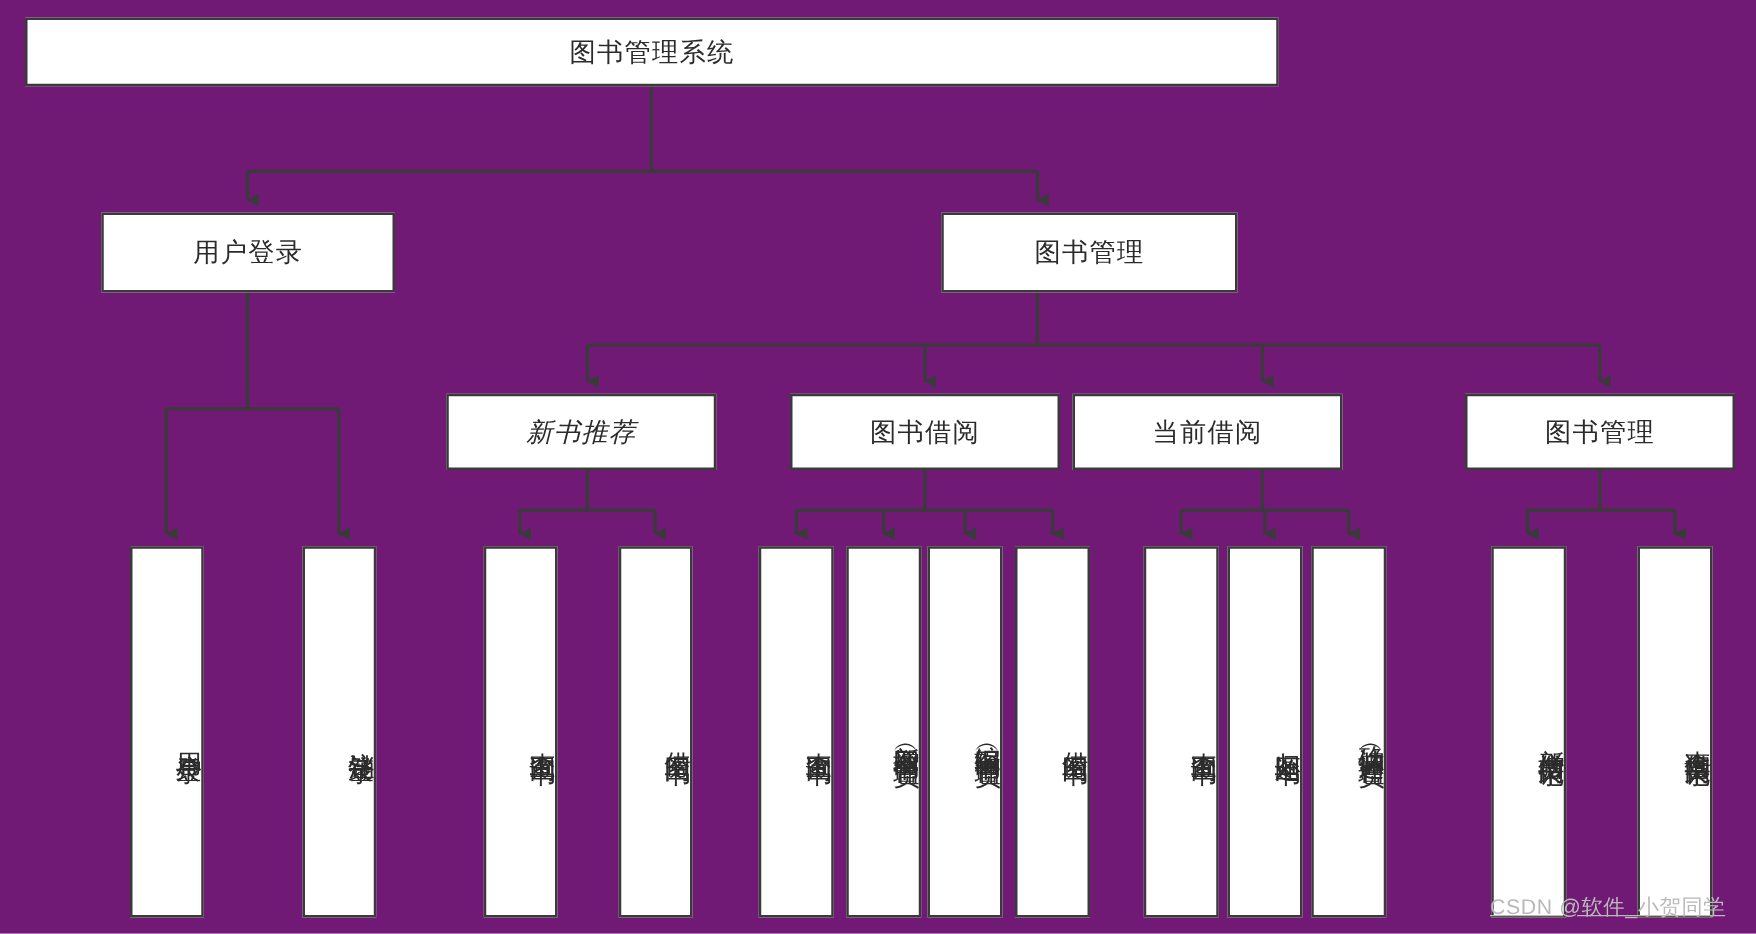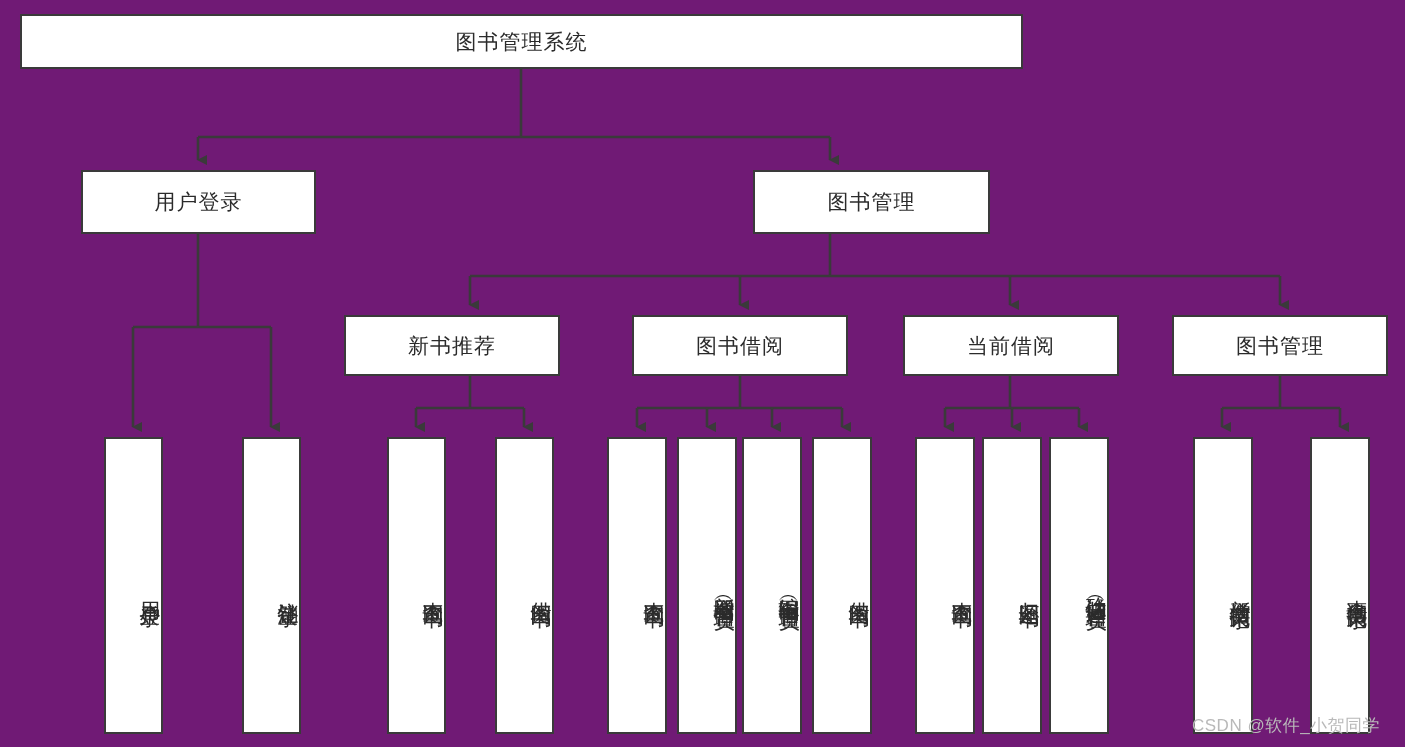--- a/index.html
+++ b/index.html
@@ -118,27 +118,27 @@
     <span class="txt">图书管理系统</span>
   </div>
 
   <div class="node horiz" style="left:81px; top:170px; width:235px; height:64px;">
     <span class="txt">用户登录</span>
   </div>
   <div class="node horiz" style="left:753px; top:170px; width:237px; height:64px;">
     <span class="txt">图书管理</span>
   </div>
 
-  <div class="node horiz" style="left:344px; top:315px; width:216px; height:61px;">
+  <div class="node horiz" style="left:357px; top:315px; width:216px; height:61px;font-style:italic;">
     <span class="txt">新书推荐</span>
   </div>
   <div class="node horiz" style="left:632px; top:315px; width:216px; height:61px;align-items:center;">
     <span class="txt">图书借阅</span>
   </div>
-  <div class="node horiz" style="left:903px; top:315px; width:216px; height:61px;">
+  <div class="node horiz" style="left:858px; top:315px; width:216px; height:61px;">
     <span class="txt">当前借阅</span>
   </div>
   <div class="node horiz" style="left:1172px; top:315px; width:216px; height:61px;">
     <span class="txt">图书管理</span>
   </div>
 
   <div class="node vert" style="left:104px; top:437px; width:59px; height:297px;">
     <span class="txt">用户登录</span>
   </div>
   <div class="node vert" style="left:242px; top:437px; width:59px; height:297px;">
@@ -175,15 +175,15 @@
     <span class="txt">确认归还（管理员）</span>
   </div>
 
   <div class="node vert" style="left:1193px; top:437px; width:60px; height:297px;">
     <span class="txt">新增借阅记录</span>
   </div>
   <div class="node vert" style="left:1310px; top:437px; width:60px; height:297px;">
     <span class="txt">查询借阅记录</span>
   </div>
 
-  <div class="watermark" style="left:1192px; top:714px;">CSDN @软件_小贺同学</div>
+  <div class="watermark" style="left:1192px; top:714px;text-decoration:underline;">CSDN @软件_小贺同学</div>
 
 </div>
 
 </body></html>

